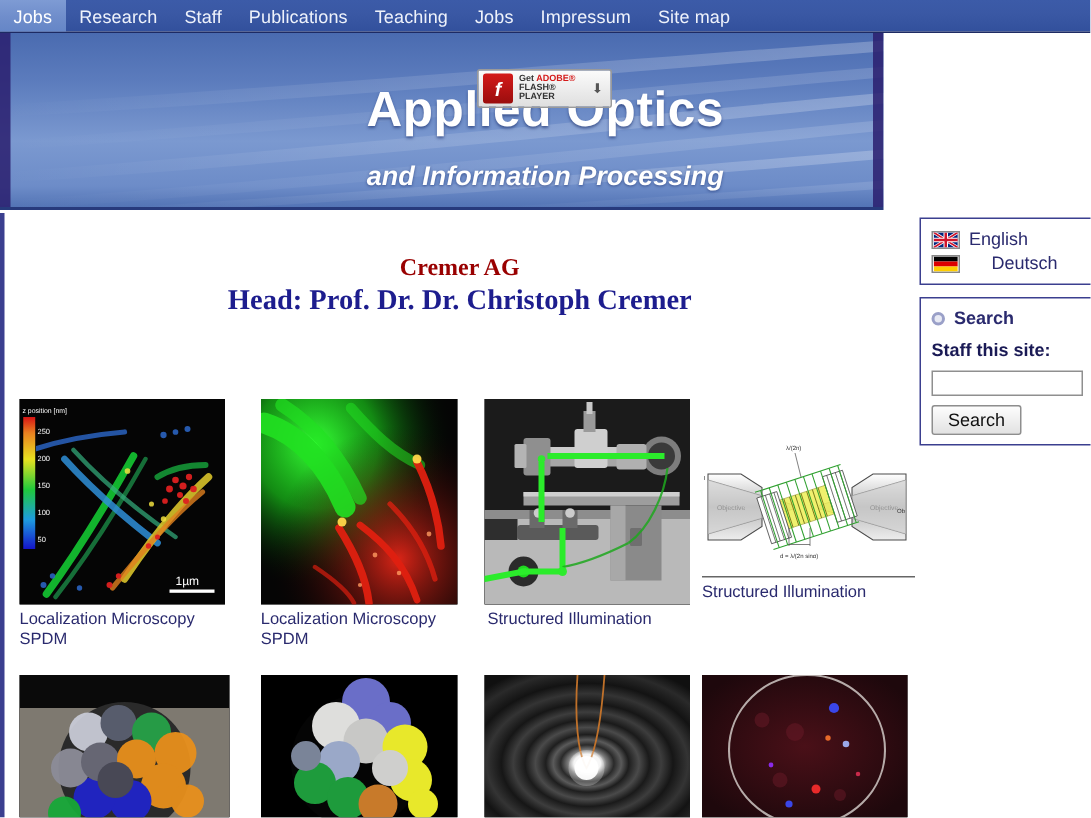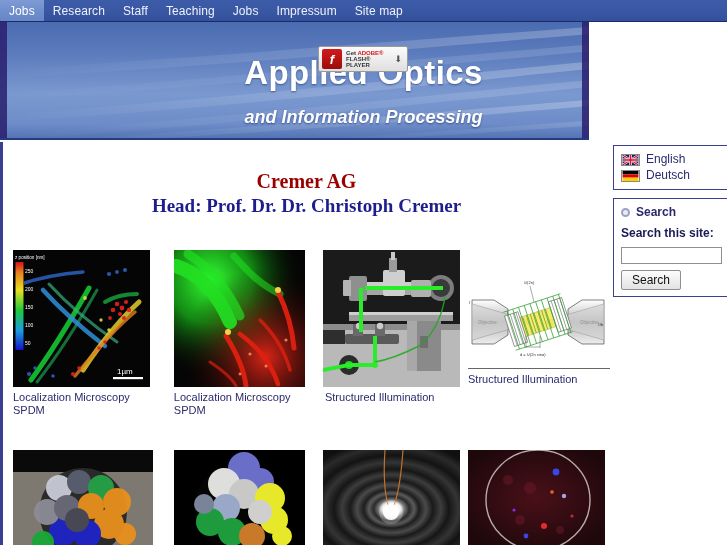--- a/index.html
+++ b/index.html
@@ -74,46 +74,46 @@
   .content{
     position:absolute; left:0; top:142px; width:727px; height:403px;
     border-left:3px solid #3b3f8f;
     background:#fff;
   }
   .main-col{ position:absolute; left:0; top:0; width:607px; height:403px; }
   .side-col{ position:absolute; left:610px; top:3px; width:117px; }
 
   .page-title{
     text-align:center; font-family:"Liberation Serif", serif;
-    font-size:20px; font-weight:bold; color:#990000; margin-top:28px;
+    font-size:16px; font-weight:bold; color:#990000; margin-top:28px;
   }
   .page-subtitle{
     text-align:center; font-family:"Liberation Serif", serif;
     font-size:19px; font-weight:bold; color:#1d1d8e; margin-top:2px;
   }
 
   
   .img-row{ position:absolute; left:0; width:607px; display:flex; }
-  .row1{ top:108px; }
+  .row1{ top:124px; }
   .row2{ top:308px; }
   .cell{ position:relative; }
   .cell .thumb{ display:block; background:#000; }
   .cell .cap{
     font-size:11px; color:#2a2a6e; line-height:13px;
     margin-top:4px; width:100%;
   }
   .cell .cap.left-al{ text-align:left; }
   .cell .hr{ border:none; border-top:1px solid #666; margin:0 0 4px 0; }
 
   
   .side-box{
     border:1px solid #3b3f8f; background:#fff; margin-bottom:8px; padding:6px 7px;
   }
   .lang-row{ display:flex; align-items:center; font-size:12px; color:#2a2a6e; line-height:15px; }
-  .lang-row + .lang-row{ margin-top:1px; }
+  .lang-row + .lang-row{ margin-top:1px;gap:15px; }
   .flag{ width:19px; height:12px; margin-right:6px; flex:0 0 auto; border:1px solid #888; }
   .search-head{
     display:flex; align-items:center; font-size:12px; font-weight:bold; color:#2a2a6e;
     margin-bottom:7px;
   }
   .radio-dot{
     width:9px;height:9px;border-radius:50%;border:2px solid #9aa0c8;background:#e8eaf4;
     margin-right:6px;flex:0 0 auto;
   }
   .search-label{ font-size:12px; font-weight:bold; color:#1a1a55; line-height:14px; margin-bottom:5px;}
@@ -130,20 +130,21 @@
 </style>
 </head>
 <body>
 
 <div id="page">
 
   <div class="navbar">
     <div class="nav-item active">Jobs</div>
     <div class="nav-item">Research</div>
     <div class="nav-item">Staff</div>
+    <div class="nav-item">Publications</div>
     <div class="nav-item">Teaching</div>
     <div class="nav-item">Jobs</div>
     <div class="nav-item">Impressum</div>
     <div class="nav-item">Site map</div>
   </div>
 
   <div class="banner">
     <svg class="rays" viewBox="0 0 727 118" preserveAspectRatio="none">
       <defs>
         <linearGradient id="rg" x1="1" y1="0" x2="0" y2="0">
@@ -567,20 +568,20 @@
           </svg>
           <span>Deutsch</span>
         </div>
       </div>
 
       <div class="side-box">
         <div class="search-head">
           <span class="radio-dot"></span>
           <span>Search</span>
         </div>
-        <div class="search-label">Search this site:</div>
+        <div class="search-label">Staff this site:</div>
         <input class="search-input" type="text" style="">
         <button class="search-btn">Search</button>
       </div>
     </div>
 
   </div>
 </div>
 
 </body></html>

